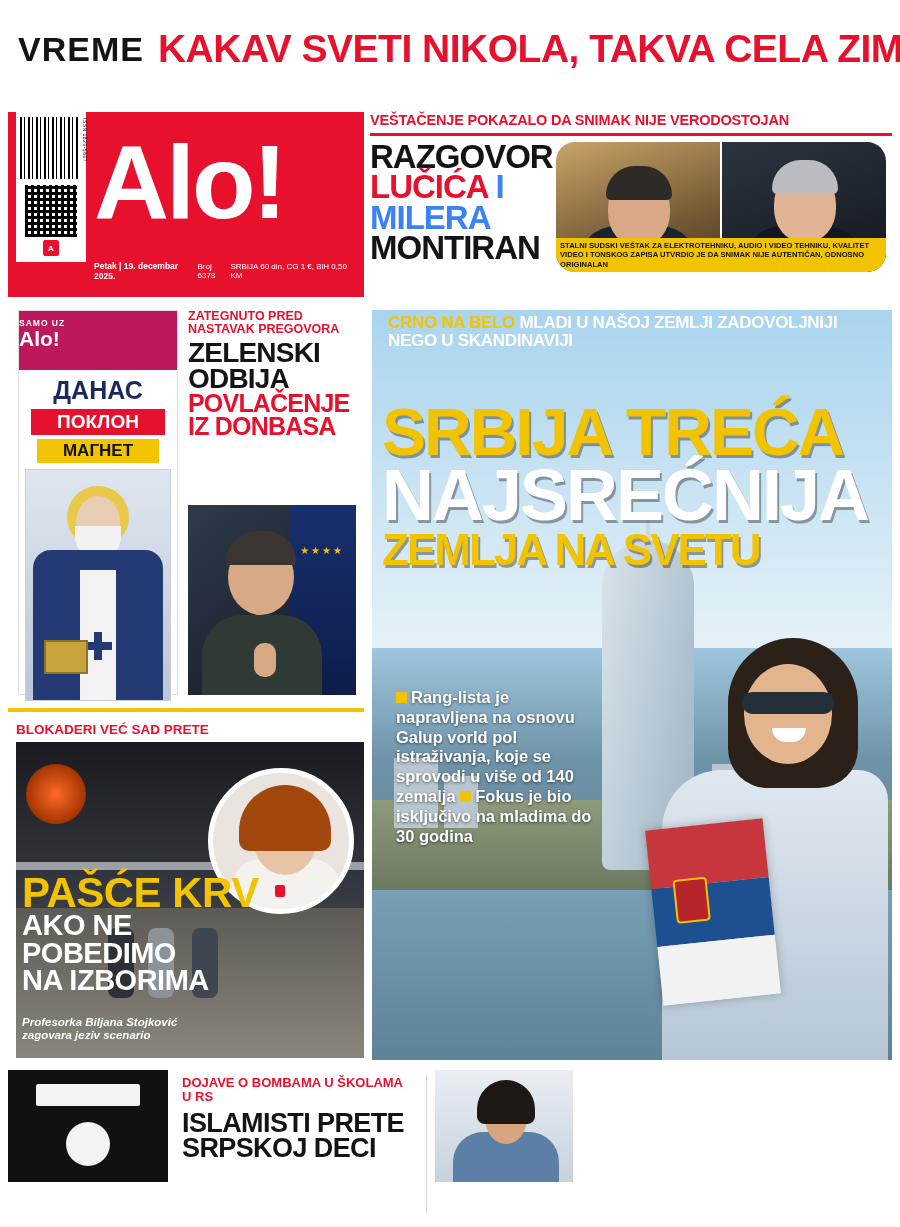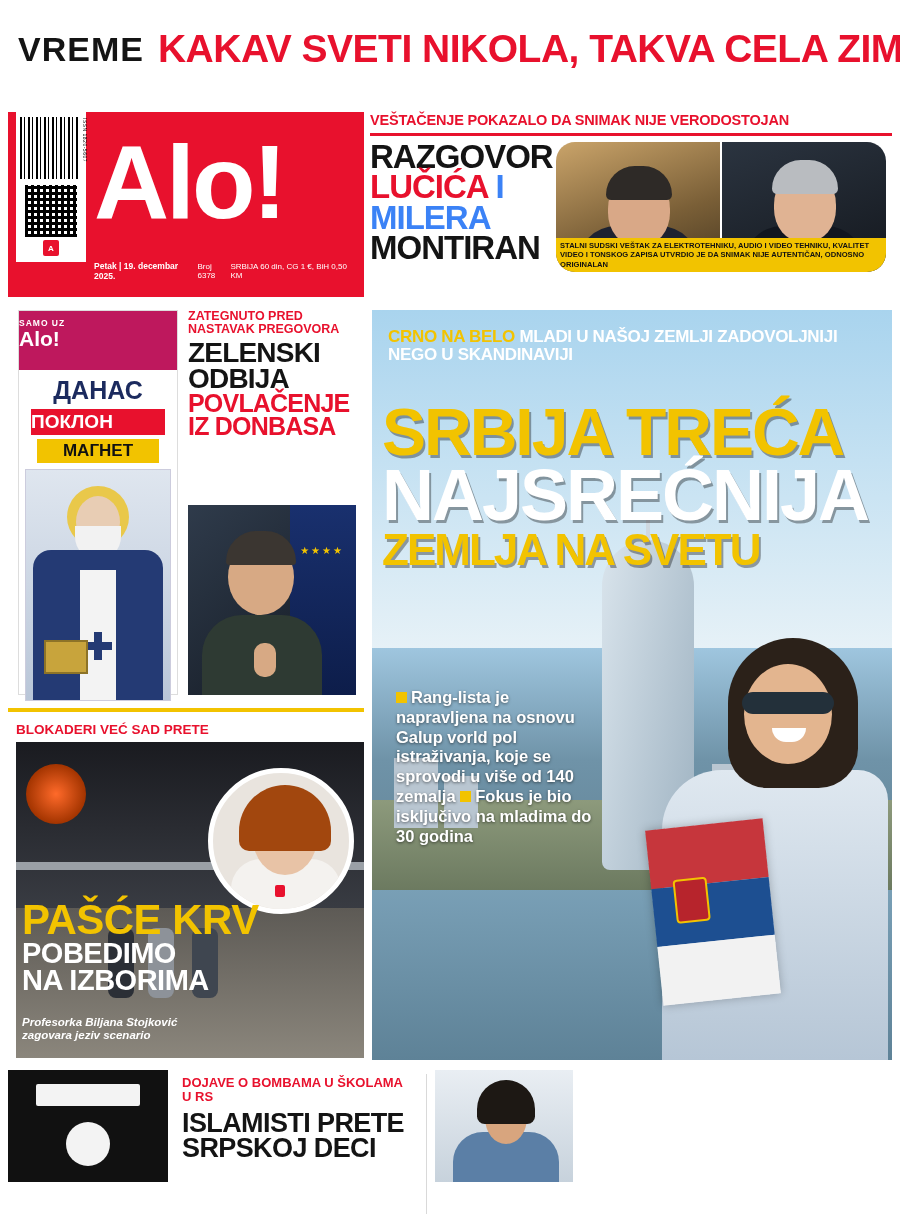--- a/index.html
+++ b/index.html
@@ -106,21 +106,21 @@
   .promo {
     position: absolute; left: 10px; top: 0; width: 160px; height: 385px;
     background: #fff; border: 1px solid #ddd;
   }
   .promo-head { background: #be185d; color: #fff; text-align: left; padding: 7px 0 21px; }
   .promo-head .samo { font-size: 8.5px; font-weight: bold; letter-spacing: 1px; }
   .promo-head .alo { font-size: 21px; font-weight: bold; color: #fff; line-height: 21px; }
   .promo-danas { text-align: center; font-size: 25px; font-weight: bold; color: #1b2a5e; padding: 6px 0 2px; }
   .promo-poklon {
     margin: 2px 12px; background: #e8112d; color: #fff; font-weight: bold;
-    font-size: 19px; padding: 2px 0;
+    font-size: 19px; text-align: center; padding: 2px 0;
   }
   .promo-magnet {
     margin: 4px 18px 6px; background: #f2c300; color: #111; font-weight: bold;
     font-size: 17px; text-align: center; padding: 2px 0;
   }
   .icon-art {
     position: relative; margin: 0 6px 6px; height: 232px;
     background: linear-gradient(#dfe6ef,#b9c6d8);
     border: 1px solid #ccd;
     overflow: hidden;
@@ -218,21 +218,21 @@
   .girl .g-face { position: absolute; right: 66px; top: 44px; width: 88px; height: 100px; border-radius: 50%; background: #e3b58f; }
   .girl .g-glass { position: absolute; right: 64px; top: 72px; width: 92px; height: 22px; border-radius: 11px; background: #23303a; }
   .girl .g-smile { position: absolute; right: 92px; top: 108px; width: 34px; height: 14px; border-radius: 0 0 18px 18px; background: #fff; }
   .girl .g-body { position: absolute; right: 10px; bottom: 0; width: 226px; height: 290px; border-radius: 60px 30px 0 0; background: linear-gradient(#dfe8f0,#b6c6d6); }
   .flag { position: absolute; left: 6px; bottom: 60px; width: 118px; height: 176px; transform: rotate(-6deg); box-shadow: 0 0 10px rgba(0,0,0,.25); }
   .flag .r { height: 33.33%; background: #c6363c; }
   .flag .b { height: 33.33%; background: #1d4f91; }
   .flag .w { height: 33.34%; background: #f2f2f2; }
   .flag .crest { position: absolute; left: 22px; top: 52px; width: 34px; height: 44px; background: #b7242c; border: 2px solid #f2c300; border-radius: 4px; }
 
-  .main-head { position: absolute; left: 0; top: 0; width: 504px; padding: 18px 16px 12px; }
+  .main-head { position: absolute; left: 0; top: 0; width: 504px; padding: 4px 16px 12px; }
   .main-kicker { font-size: 17px; font-weight: bold; line-height: 1.08; letter-spacing: -0.3px; }
   .main-kicker .y { color: #f2c300; }
   .main-kicker .w { color: #fff; }
   .main-title { position: absolute; left: 10px; top: 92px; width: 500px; font-weight: bold; letter-spacing: -2px; }
   .main-title .t1 { display: block; color: #f2c300; font-size: 66px; line-height: 60px; text-shadow: 2px 3px 0 rgba(0,0,0,.35); }
   .main-title .t2 { display: block; color: #ffffff; font-size: 72px; line-height: 66px; text-shadow: 2px 3px 0 rgba(0,0,0,.35); }
   .main-title .t3 { display: block; color: #f2c300; font-size: 44px; line-height: 44px; text-shadow: 2px 3px 0 rgba(0,0,0,.35); }
 
   .main-body {
     position: absolute; left: 24px; top: 378px; width: 208px;
@@ -358,20 +358,21 @@
           <div class="fig b"></div>
           <div class="fig c"></div>
         <div class="portrait">
           <div class="p-body"></div>
             <div class="p-face"></div>
             <div class="p-hair"></div>
             <div class="p-dot"></div>
         </div>
         <div class="blok-title">
           <span class="y">PAŠĆE KRV</span>
+          <span class="w">AKO NE</span>
           <span class="w">POBEDIMO</span>
           <span class="w">NA IZBORIMA</span>
         </div>
         <div class="blok-sub">
           <div>Profesorka Biljana Stojković</div>
           <div>zagovara jeziv scenario</div>
         </div>
       </div>
     </div>
   </div>

